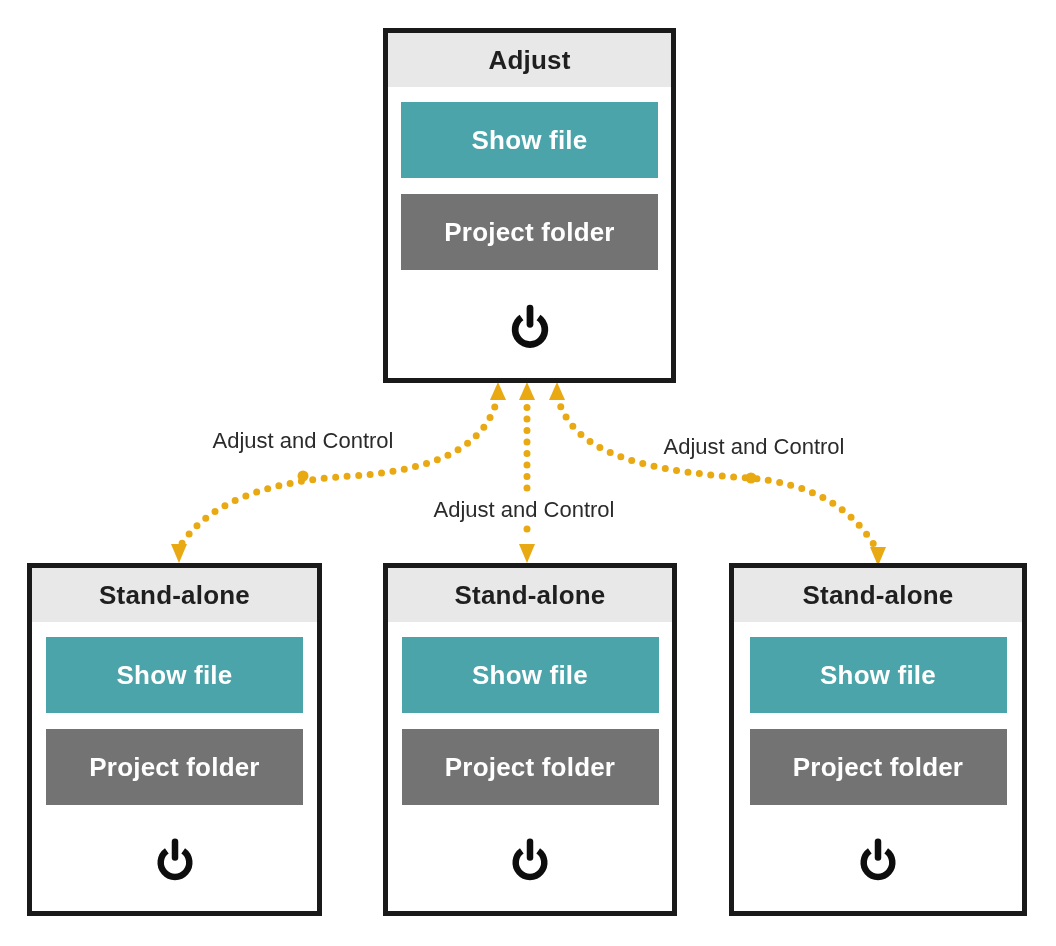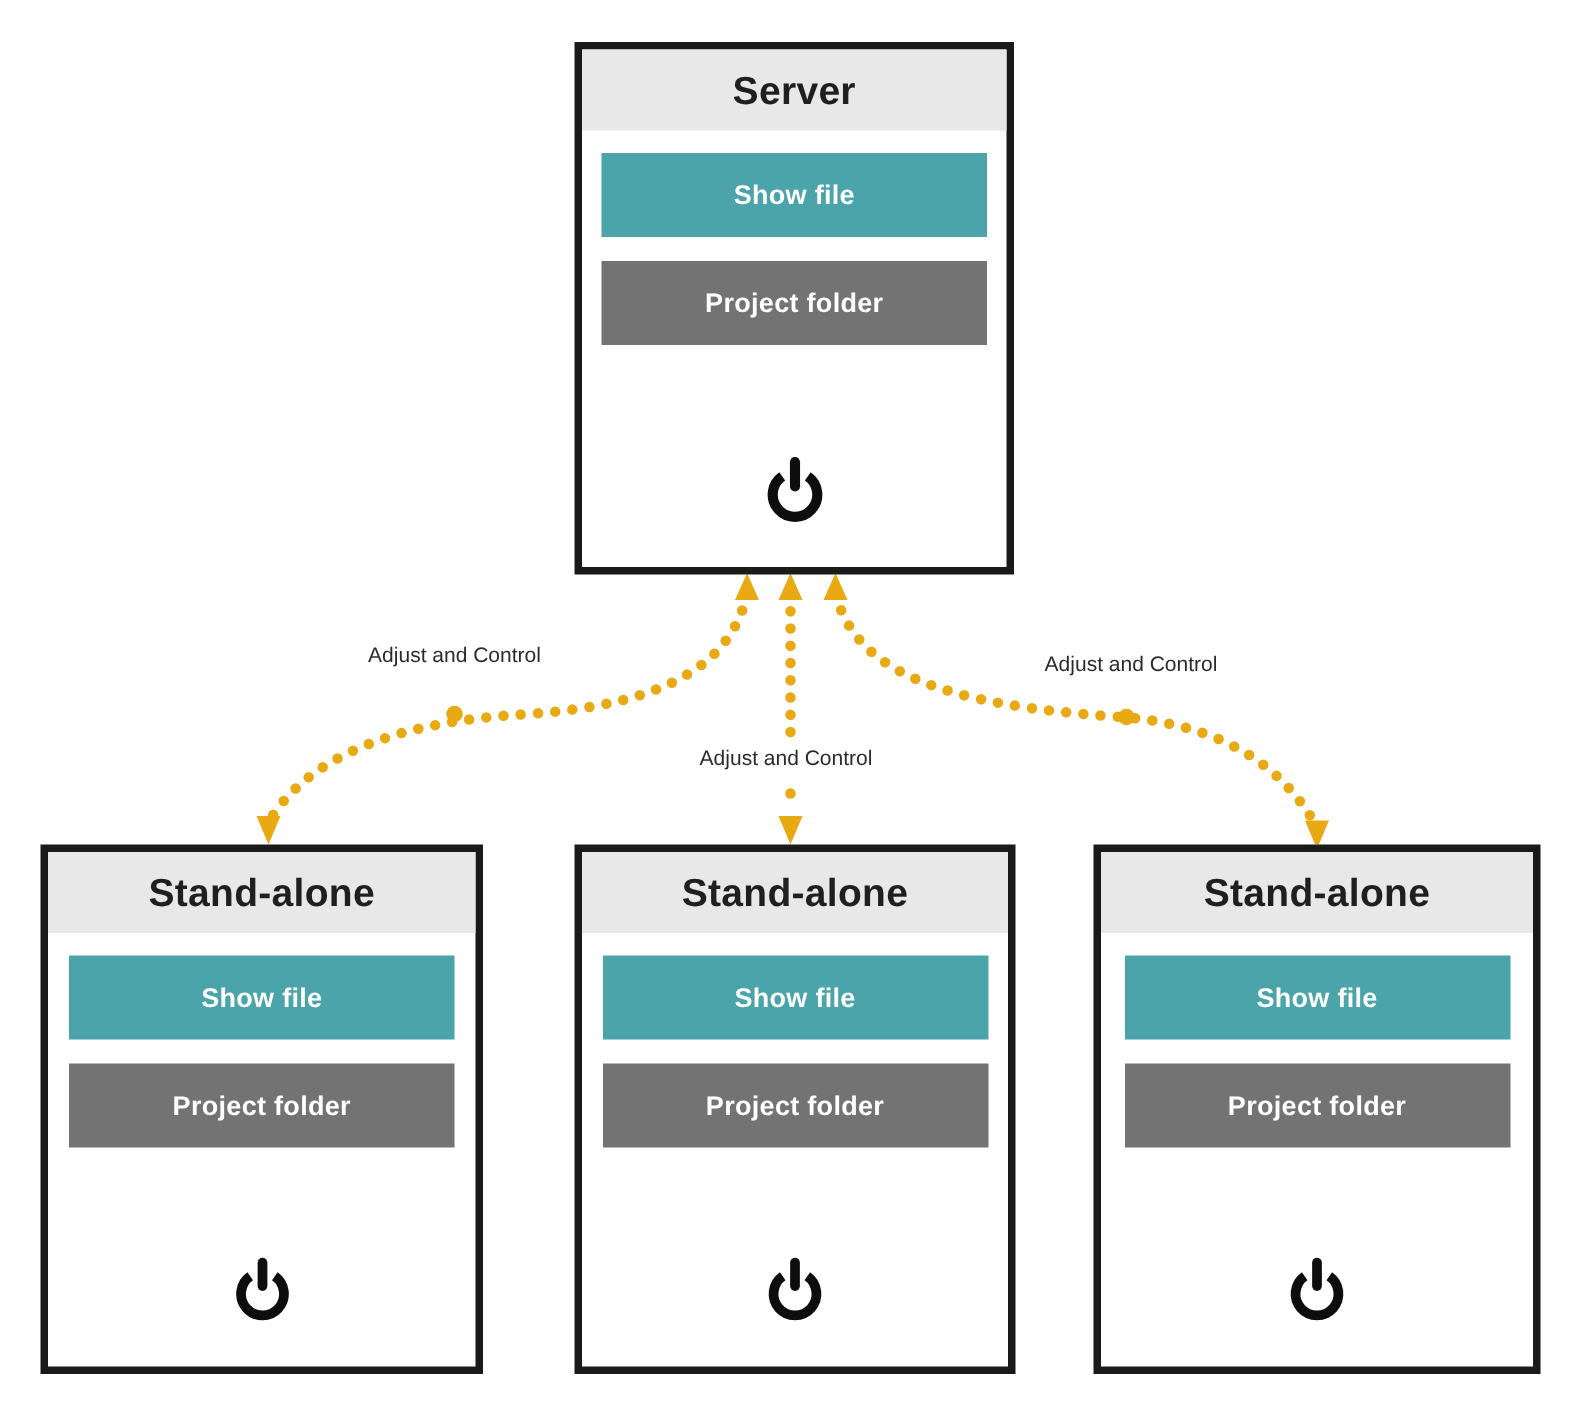--- a/index.html
+++ b/index.html
@@ -45,46 +45,46 @@
   }
   .node-body {
     flex: 1 1 auto;
     display: flex;
     flex-direction: column;
     align-items: center;
     padding-top: 15px;
   }
   .btn {
     width: 257px;
-    height: 56px;
+    height: 76px;
     display: flex;
     align-items: center;
     justify-content: center;
     color: #ffffff;
-    font-size: 18px;
+    font-size: 26px;
     font-weight: bold;
     letter-spacing: 0.2px;
   }
   .btn.teal   { background: #4aa4a9; }
   .btn.amber  { background: #737373; margin-top: 16px; }
   .power {
     margin-top: auto;
     margin-bottom: 24px;
     width: 54px;
     height: 54px;
     display: flex;
     align-items: center;
     justify-content: center;
   }
   .conn-label {
     position: absolute;
     transform: translateX(-50%);
     white-space: nowrap;
     color: #2b2b2b;
-    font-size: 14px;
+    font-size: 22px;
     font-weight: 400;
   }
 </style>
 </head>
 <body>
 
 <div class="canvas">
 
   <svg class="overlay" viewBox="0 0 1056 946" fill="none" xmlns="http://www.w3.org/2000/svg">
 
@@ -100,21 +100,21 @@
     <polygon points="498,382 490,400 506,400" fill="#e9a912"></polygon>
     <polygon points="527,382 519,400 535,400" fill="#e9a912"></polygon>
     <polygon points="557,382 549,400 565,400" fill="#e9a912"></polygon>
 
     <polygon points="179,563 171,544 187,544" fill="#e9a912"></polygon>
     <polygon points="527,563 519,544 535,544" fill="#e9a912"></polygon>
     <polygon points="878,566 870,547 886,547" fill="#e9a912"></polygon>
   </svg>
 
   <div class="node" style="left:383px; top:28px; width:293px; height:355px;">
-    <div class="node-header">Server</div>
+    <div class="node-header">Adjust</div>
     <div class="node-body">
       <div class="btn teal">Show file</div>
       <div class="btn amber">Project folder</div>
       <div class="power">
         <svg width="54" height="54" viewBox="0 0 60 60" xmlns="http://www.w3.org/2000/svg" fill="none">
           <path d="M 20.54 19.48 A 16.5 16.5 0 1 0 39.46 19.48" stroke="#0d0d0d" stroke-width="7.5" stroke-linecap="butt"></path>
           <line x1="30" y1="9" x2="30" y2="27" stroke="#0d0d0d" stroke-width="7.5" stroke-linecap="round"></line>
         </svg>
       </div>
     </div>

